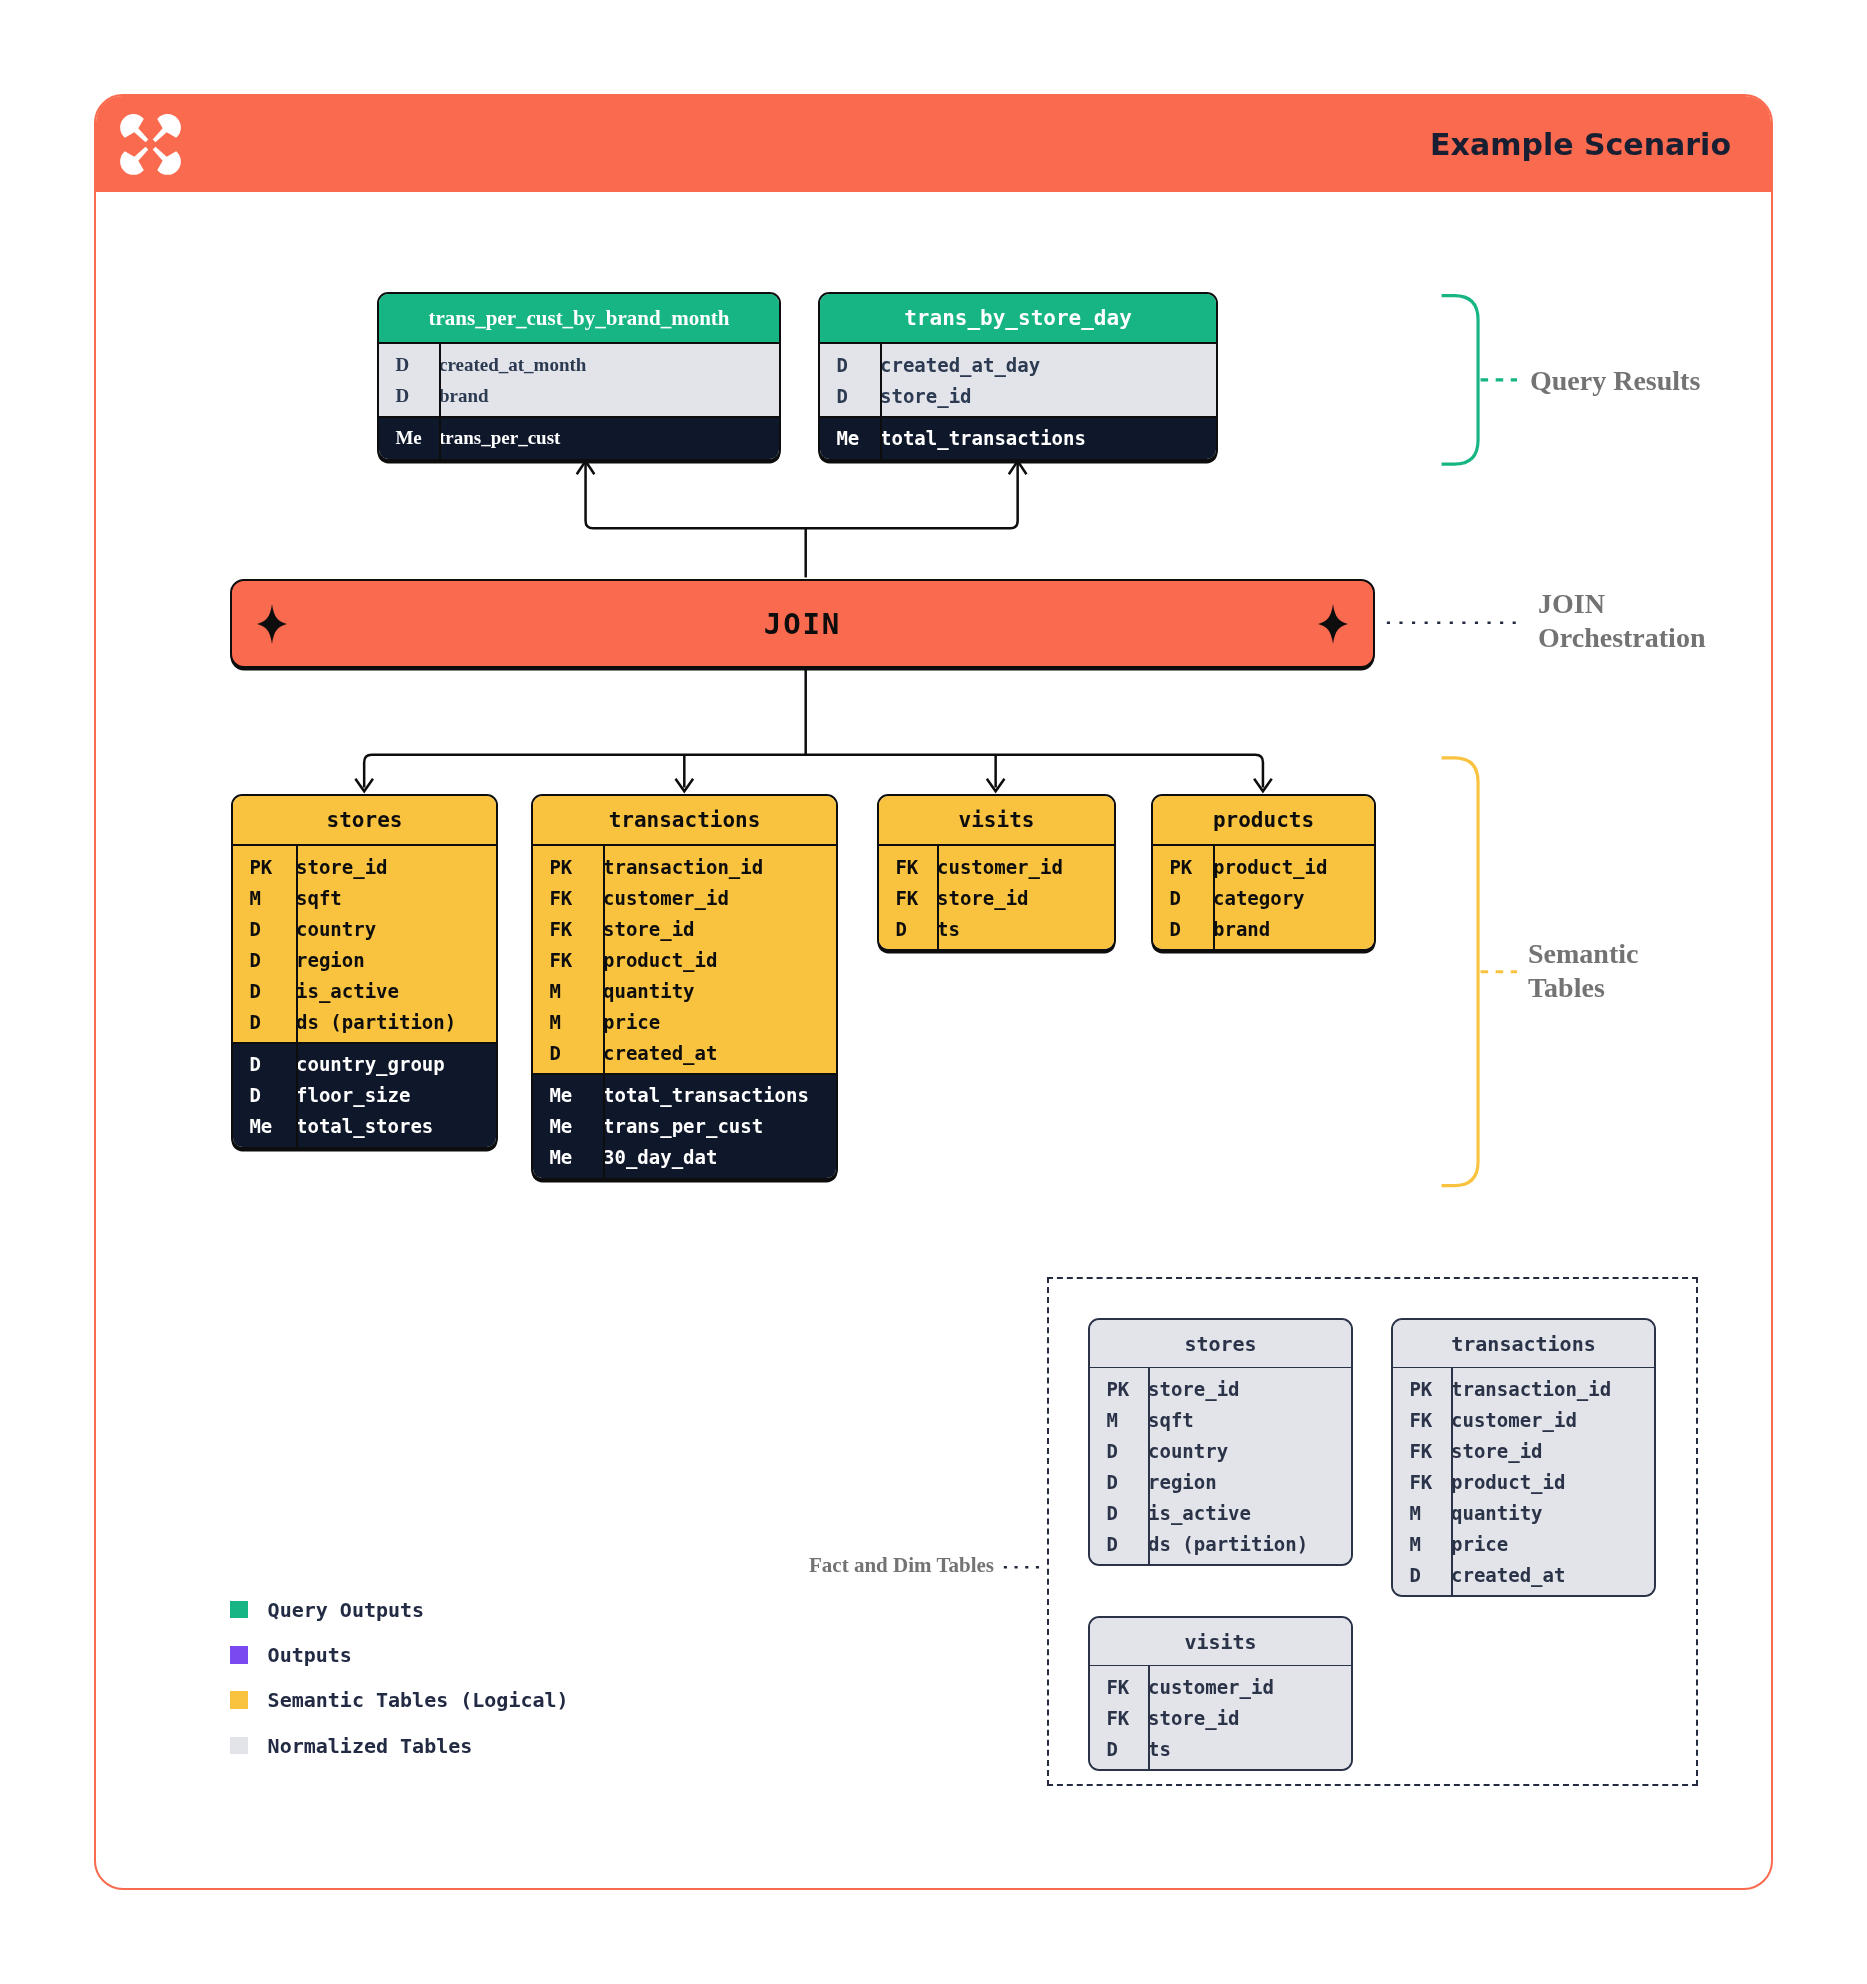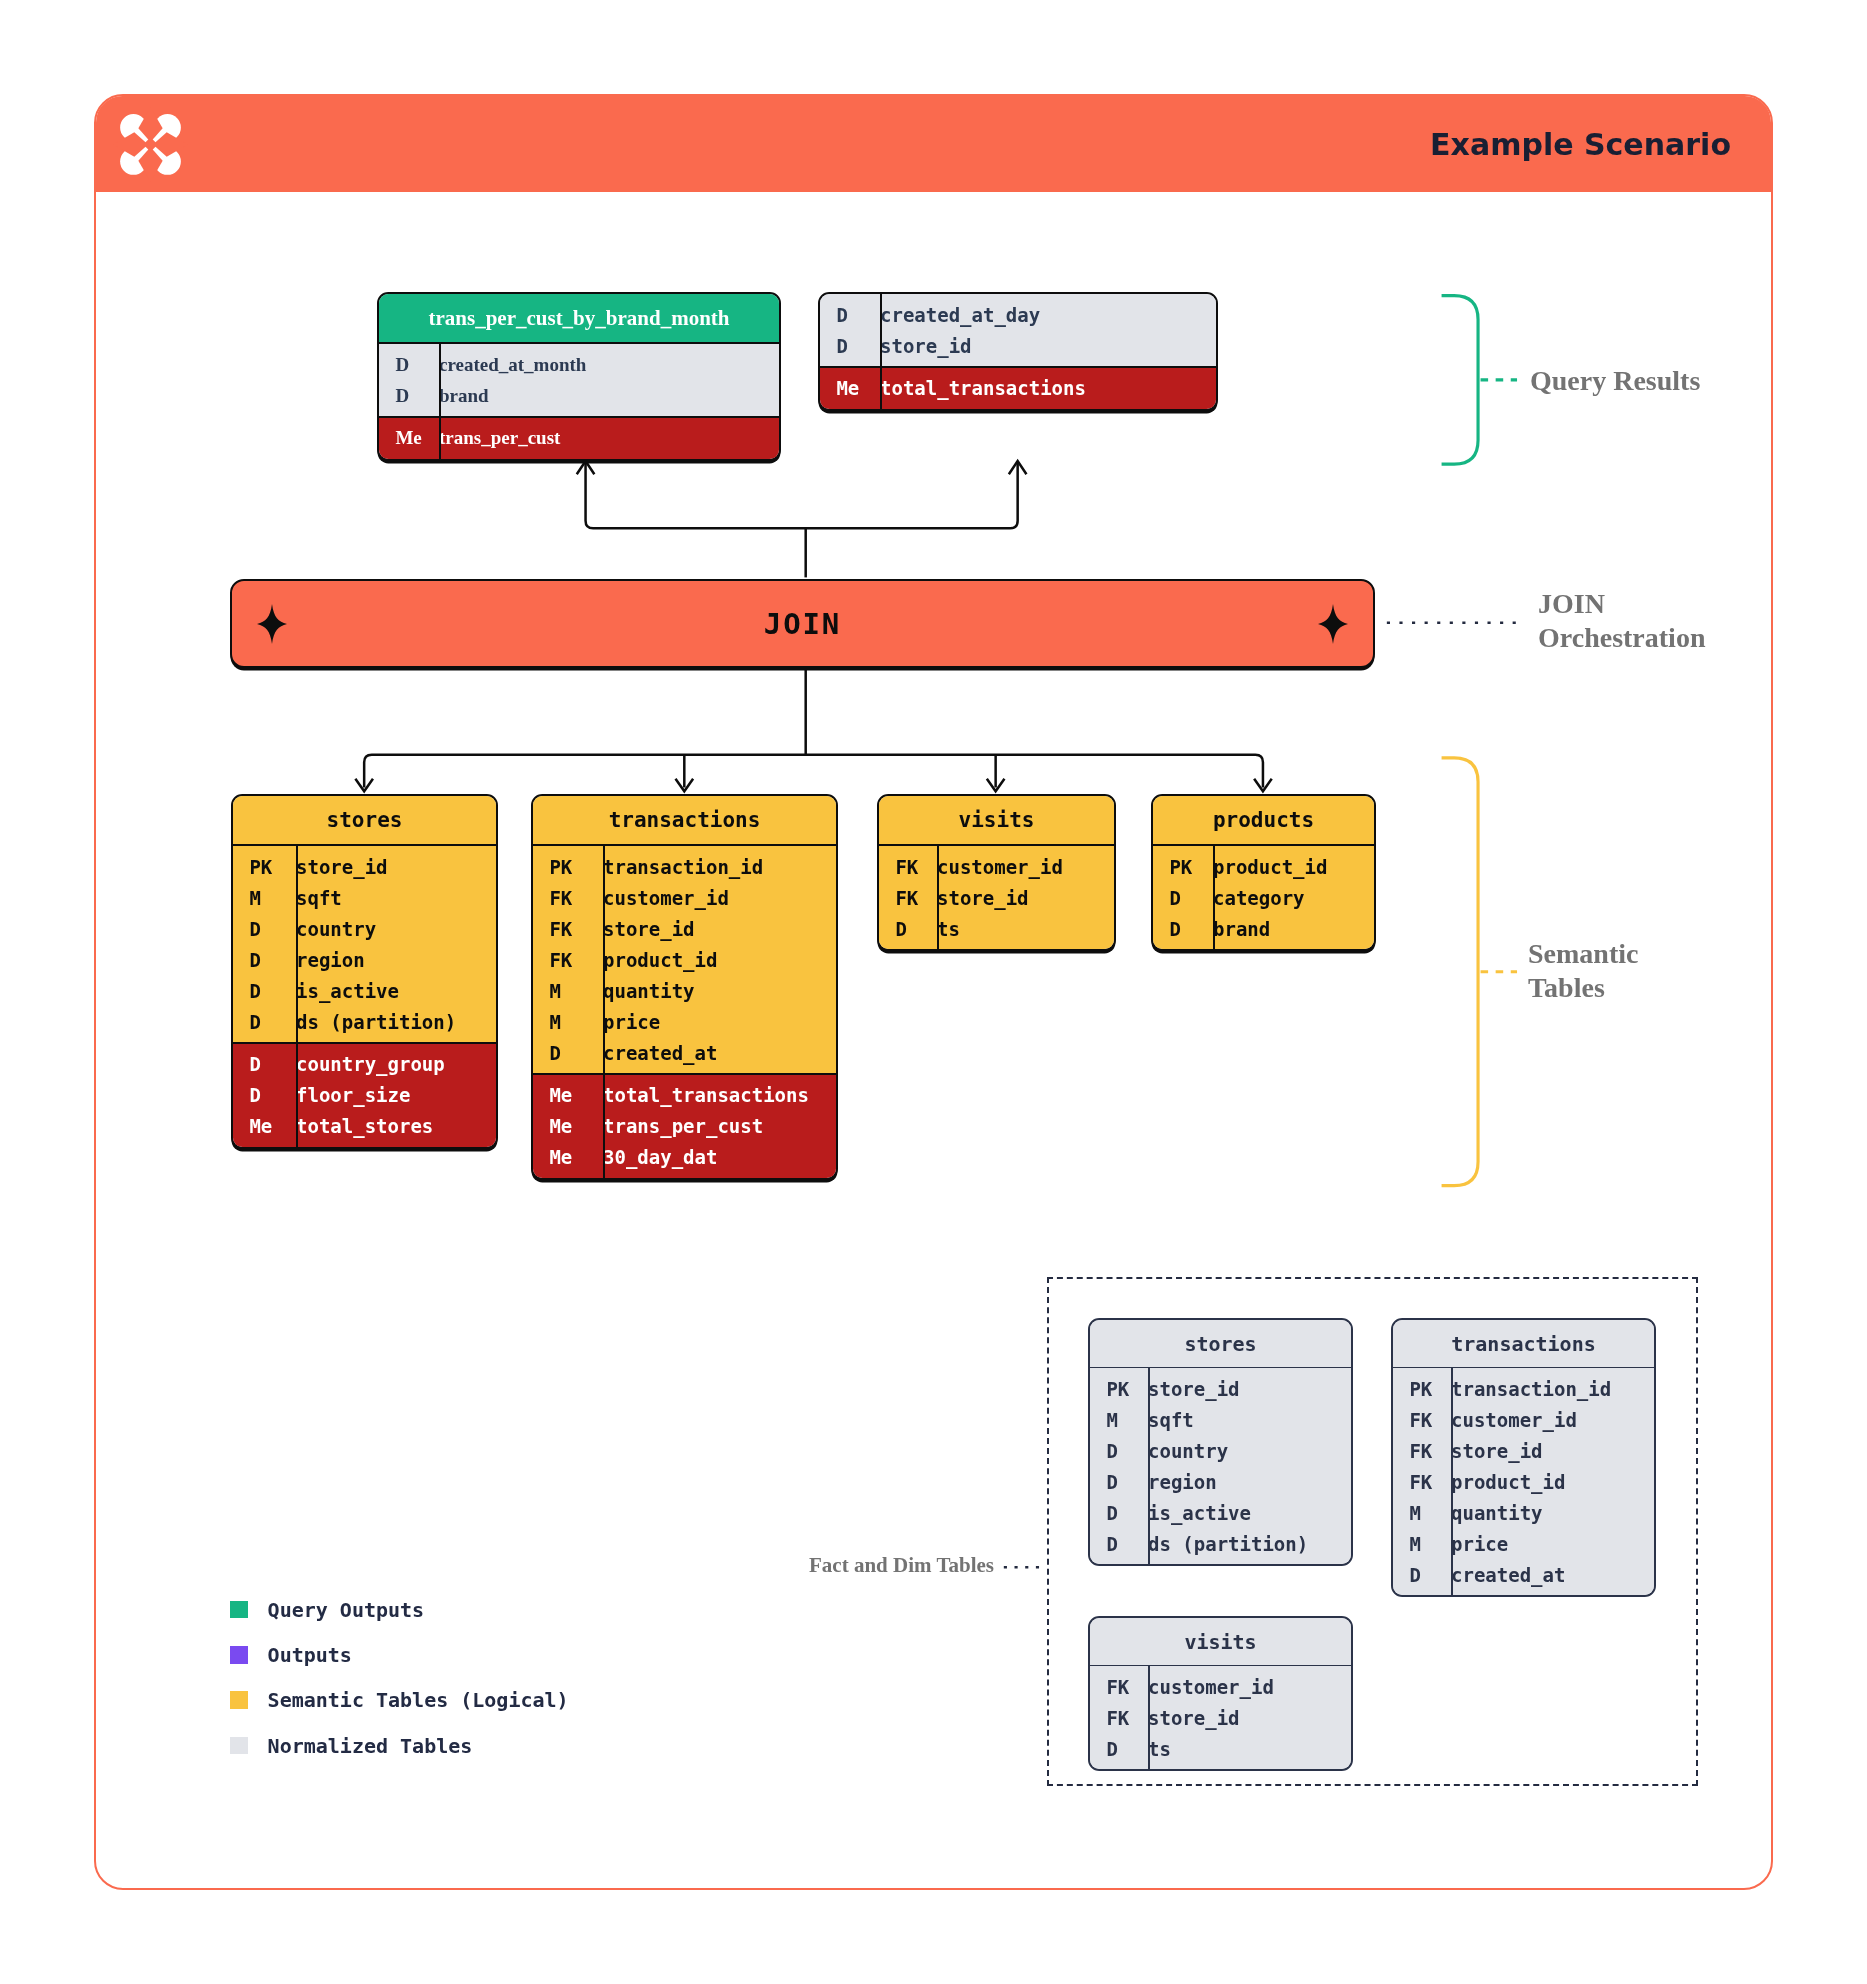--- a/index.html
+++ b/index.html
@@ -18,21 +18,21 @@
        font-family:"DejaVu Sans Mono",monospace;font-weight:bold;box-sizing:border-box;
        box-shadow:0 3.1px 0 -0.6px #0D0D0D;background:#E2E4E9;}
   .tbl .hd{display:flex;align-items:center;justify-content:center;height:48px;
        font-size:21px;border-bottom:2.5px solid #0D0D0D;}
   .tbl .sec{position:relative;padding:5px 0;}
   .tbl .sec::before{content:"";position:absolute;left:var(--kw);top:0;bottom:0;width:1.9px;
        background:var(--line,#0D0D0D);}
   .tbl .row{display:flex;height:31px;align-items:center;font-size:19px;}
   .tbl .key{flex:0 0 var(--kw);padding-left:16.4px;box-sizing:border-box;}
   .tbl .name{white-space:nowrap;}
-  .tbl .mets{background:#b91c1c;color:#ffffff;border-top:2.5px solid #0D0D0D;padding:4.4px 0 5.7px 0;}
+  .tbl .mets{background:#0f172a;color:#ffffff;border-top:2.5px solid #0D0D0D;padding:4.4px 0 5.7px 0;}
 
   .tbl.green .hd{background:#16B583;color:#ffffff;}
   .tbl.green .dims{background:#E2E4E9;color:#2C3A52;}
   .tbl.yellow .hd{background:#F9C33F;color:#0D0D0D;}
   .tbl.yellow .dims{background:#F9C33F;color:#0D0D0D;}
 
   .tbl.gray{border-color:#2B3349;--line:#2B3349;box-shadow:none;border-width:2.5px;}
   .tbl.gray .hd{background:#E2E4E9;color:#2B3349;border-bottom:1.9px solid #2B3349;height:47px;font-size:20px;}
   .tbl.gray .dims{background:#E2E4E9;color:#2B3349;}
 
@@ -123,20 +123,21 @@
       </div>
     <div class="sec mets">
         <div class="row">
           <span class="key">Me</span>
           <span class="name">trans_per_cust</span>
         </div>
       </div>
   </div>
 
   <div class="tbl green" style="left:818px;top:292px;width:400px;--kw:60px;">
+    <div class="hd">trans_by_store_day</div>
     <div class="sec dims">
         <div class="row">
           <span class="key">D</span>
           <span class="name">created_at_day</span>
         </div>
         <div class="row">
           <span class="key">D</span>
           <span class="name">store_id</span>
         </div>
       </div>

